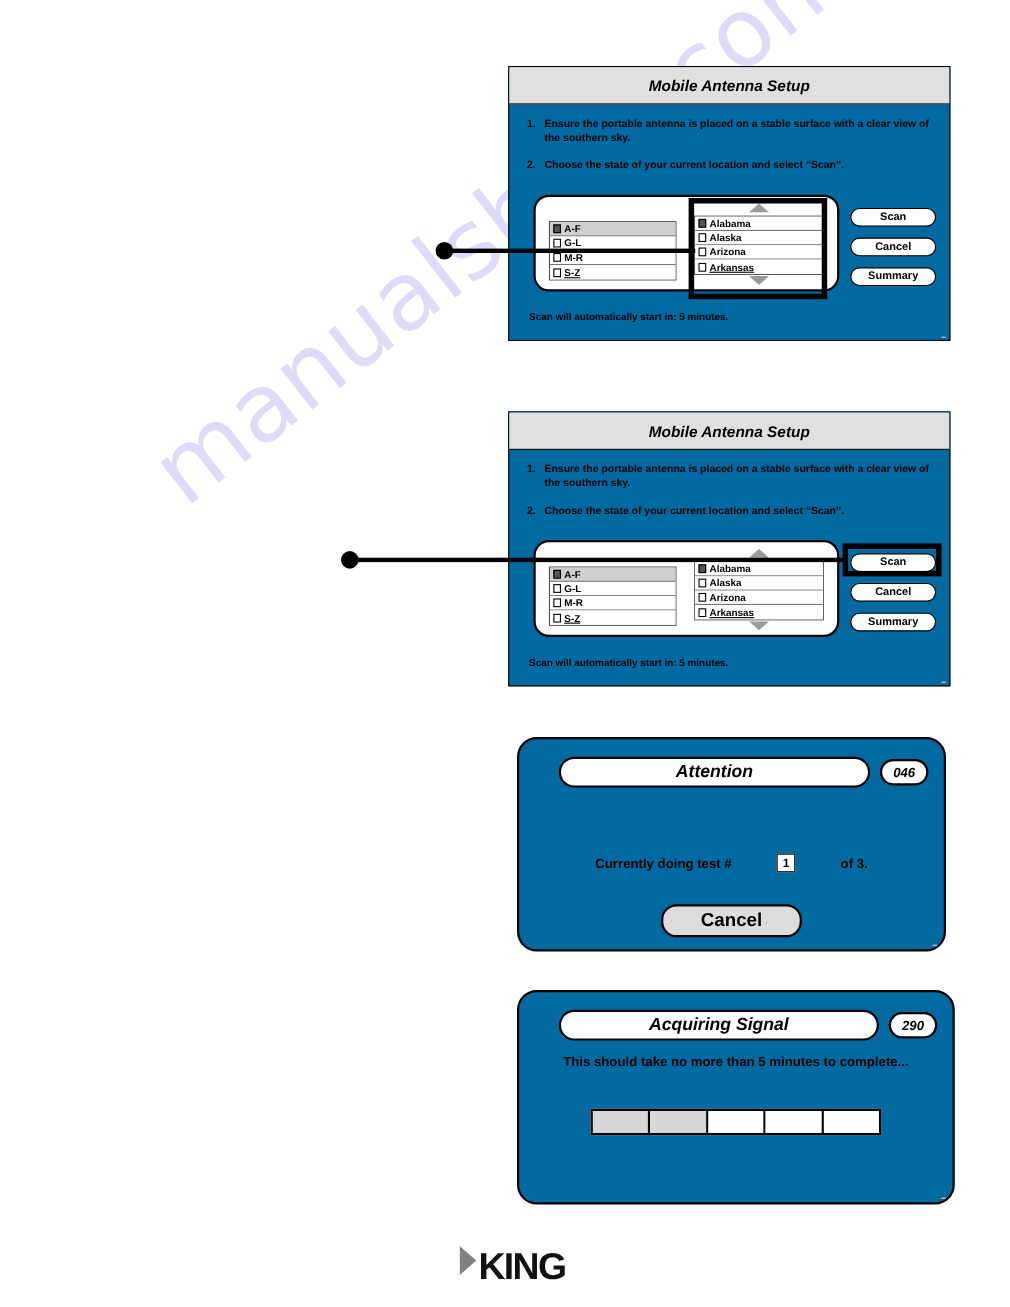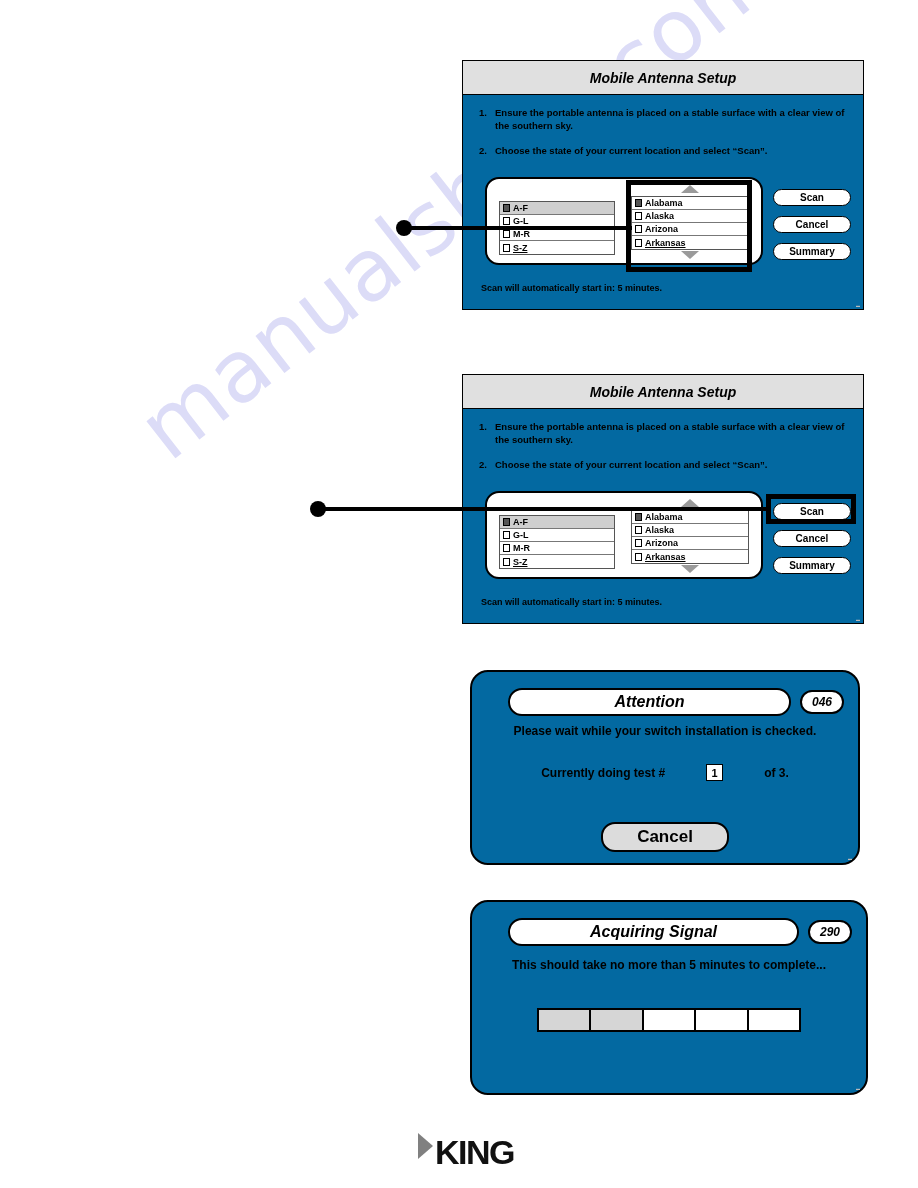--- a/index.html
+++ b/index.html
@@ -405,23 +405,22 @@
 
   <div class="leader" style="left:318px; top:507px; width:452px;"></div>
   <div class="dot" style="left:310px; top:501px;"></div>
 
   <div class="panel panel-round" style="left:470px; top:670px; width:390px; height:195px;">
     <div class="dlg-title-row">
       <div class="dlg-title">Attention</div>
       <div class="dlg-badge">046</div>
     </div>
 
-    <div class="dlg-line" style="top:52px;">Please wait while your switch installation is checked.</div>
-
-    <div class="test-line" style="top:92px;gap:41px;">
+
+    <div class="test-line" style="top:104px;gap:41px;">
       <span>Currently doing test  #</span>
       <span class="test-box">1</span>
       <span>of  3.</span>
     </div>
 
     <div class="cancel-big" style="top:150px;">
       <span>Cancel</span>
     </div>
 
     <div class="artifact" style="right:6px; bottom:2px;">▬</div>

